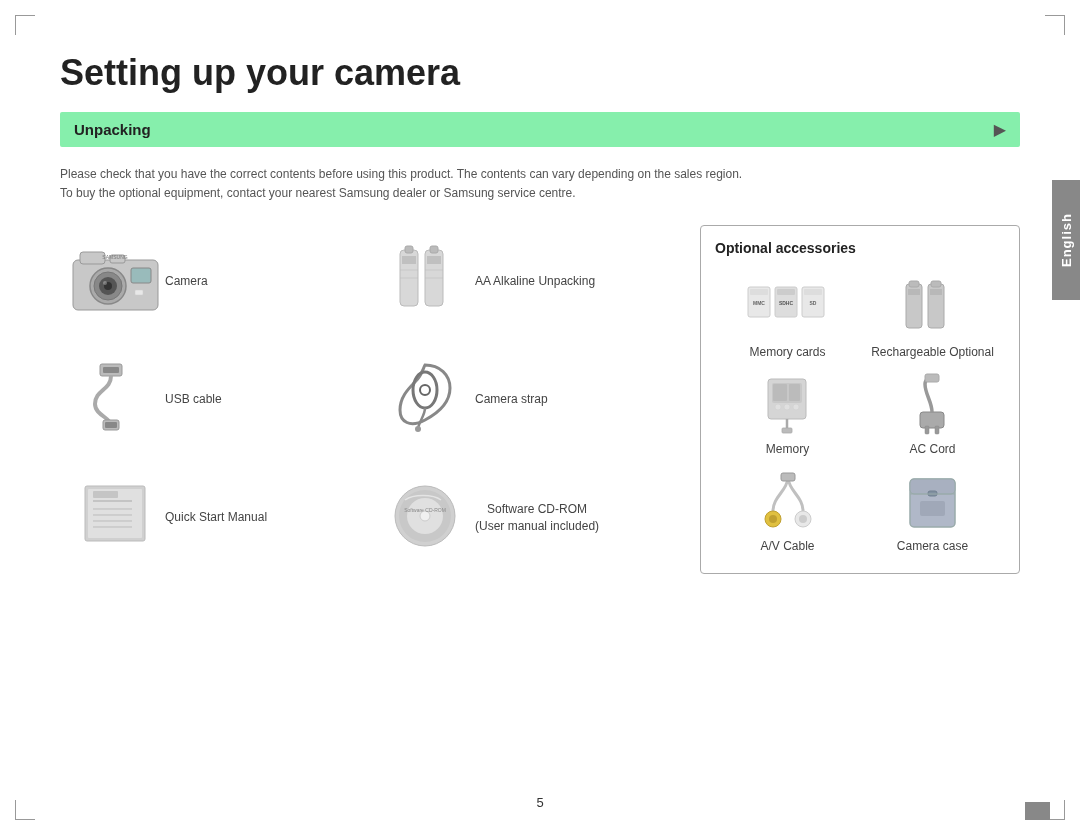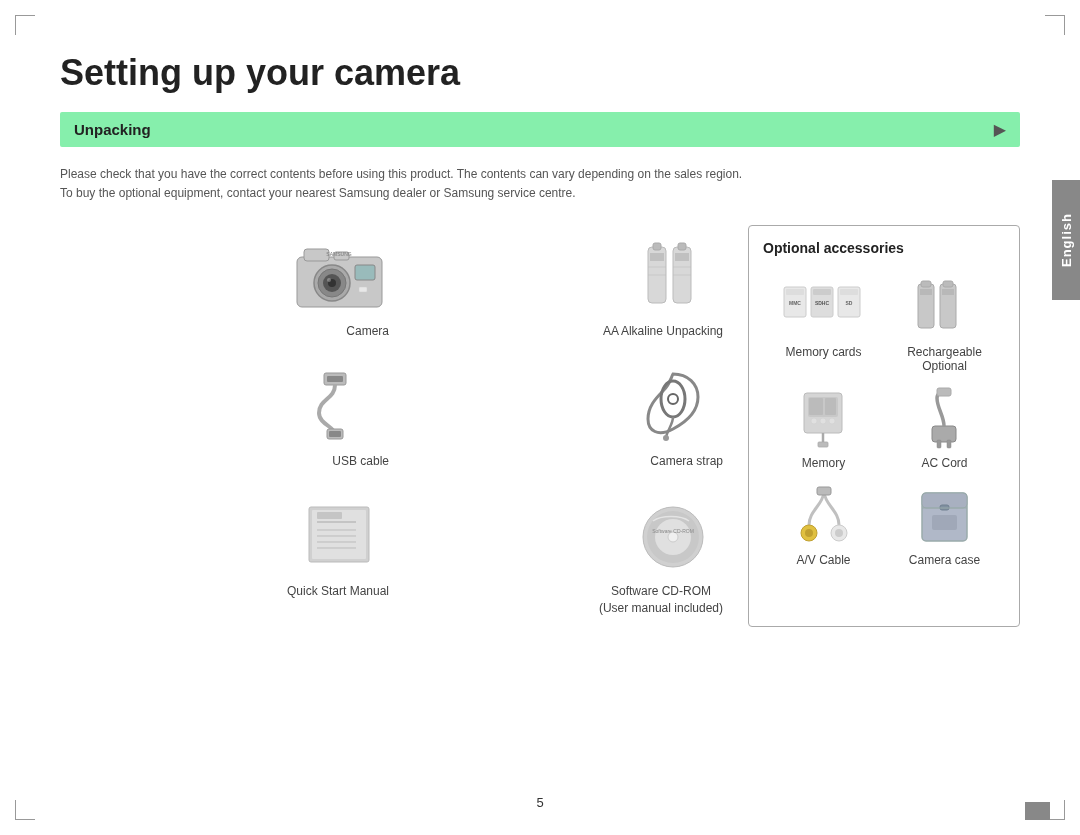--- a/index.html
+++ b/index.html
@@ -120,22 +120,22 @@
     .included-items {
       flex: 1;
       display: grid;
       grid-template-columns: 1fr 1fr;
       gap: 0px;
       row-gap: 5px;
     }
 
     .item-cell {
       display: flex;
-      flex-direction: column;
-      align-items: flex-end;
+      flex-direction: row;
+      align-items: center;
       padding: 10px 5px;
     }
 
     .item-image {
       width: 100px;
       height: 80px;
       display: flex;
       align-items: center;
       justify-content: center;
       margin-bottom: 8px;
@@ -143,21 +143,21 @@
 
     .item-label {
       font-size: 12px;
       color: #444;
       text-align: center;
       line-height: 1.4;
     }
 
     
     .optional-box {
-      width: 272px;
+      width: 320px;
       border: 1.5px solid #aaa;
       border-radius: 4px;
       padding: 14px;
     }
 
     .optional-title {
       font-size: 14px;
       font-weight: bold;
       color: #222;
       margin-bottom: 12px;

